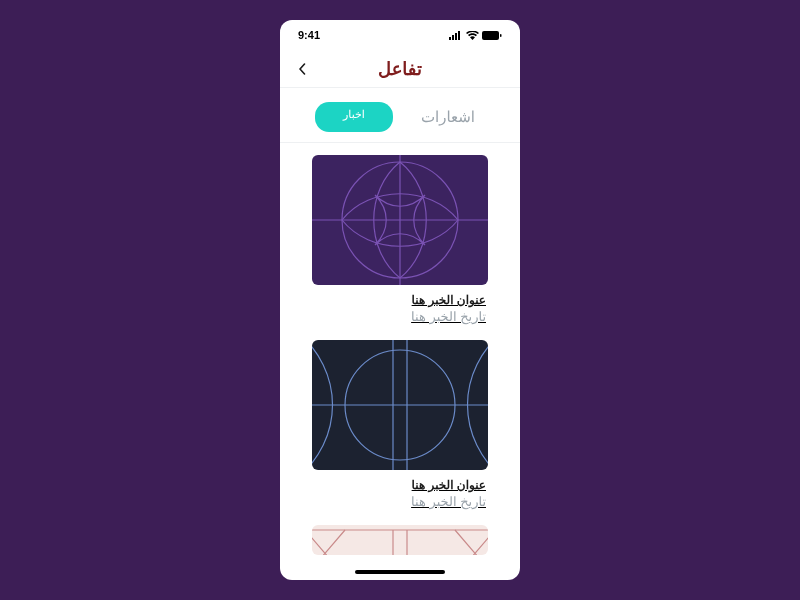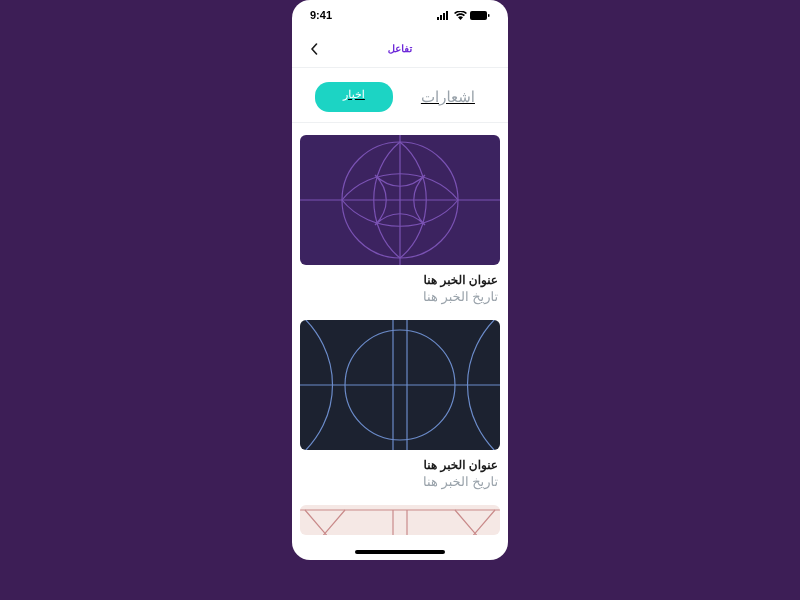--- a/index.html
+++ b/index.html
@@ -6,25 +6,26 @@
     body {
       background: #3d1e56;
       width: 800px;
       height: 600px;
       display: flex;
       justify-content: center;
       align-items: flex-start;
       font-family: -apple-system, BlinkMacSystemFont, sans-serif;
     }
     .phone-frame {
-      width: 216px;
+      width: 240px;
       height: 560px;
       background: #fff;
-      border-radius: 18px;
+      border-radius: 12px;
       overflow: hidden;
+      margin-top: 20px;
       display: flex;
       flex-direction: column;
       position: relative;
     }
     .status-bar {
       height: 30px;
       display: flex;
       justify-content: space-between;
       align-items: center;
       padding: 0 18px;
@@ -52,51 +53,51 @@
       position: absolute;
       left: 10px;
       width: 24px;
       height: 24px;
       display: flex;
       align-items: center;
       justify-content: center;
       cursor: pointer;
     }
     .nav-title {
-      font-size: 10px;
+      font-size: 18px;
       font-weight: 600;
-      color: #6d28d9;
+      color: #7f1d1d;
     }
     .tabs {
       display: flex;
       justify-content: center;
       padding: 14px 0 10px;
       gap: 18px;
       border-bottom: 1px solid #eef0f2;
-      text-decoration: underline;
     }
     .tab-pill {
       background: #1cd4c4;
       color: #fff;
       font-size: 11px;
       font-weight: 500;
       padding: 6px 28px;
       border-radius: 14px;
       cursor: pointer;
     }
     .tab-text {
       color: #9aa3ab;
       font-size: 15px;
       padding: 6px 10px;
       cursor: pointer;
     }
     .content {
       flex: 1;
       overflow-y: hidden;
-      padding: 12px 8px 0;
+      padding: 12px 32px 0;
+      text-decoration: underline;
     }
     .card {
       margin-bottom: 16px;
     }
     .card-image {
       width: 100%;
       height: 130px;
       border-radius: 6px;
       overflow: hidden;
       position: relative;

